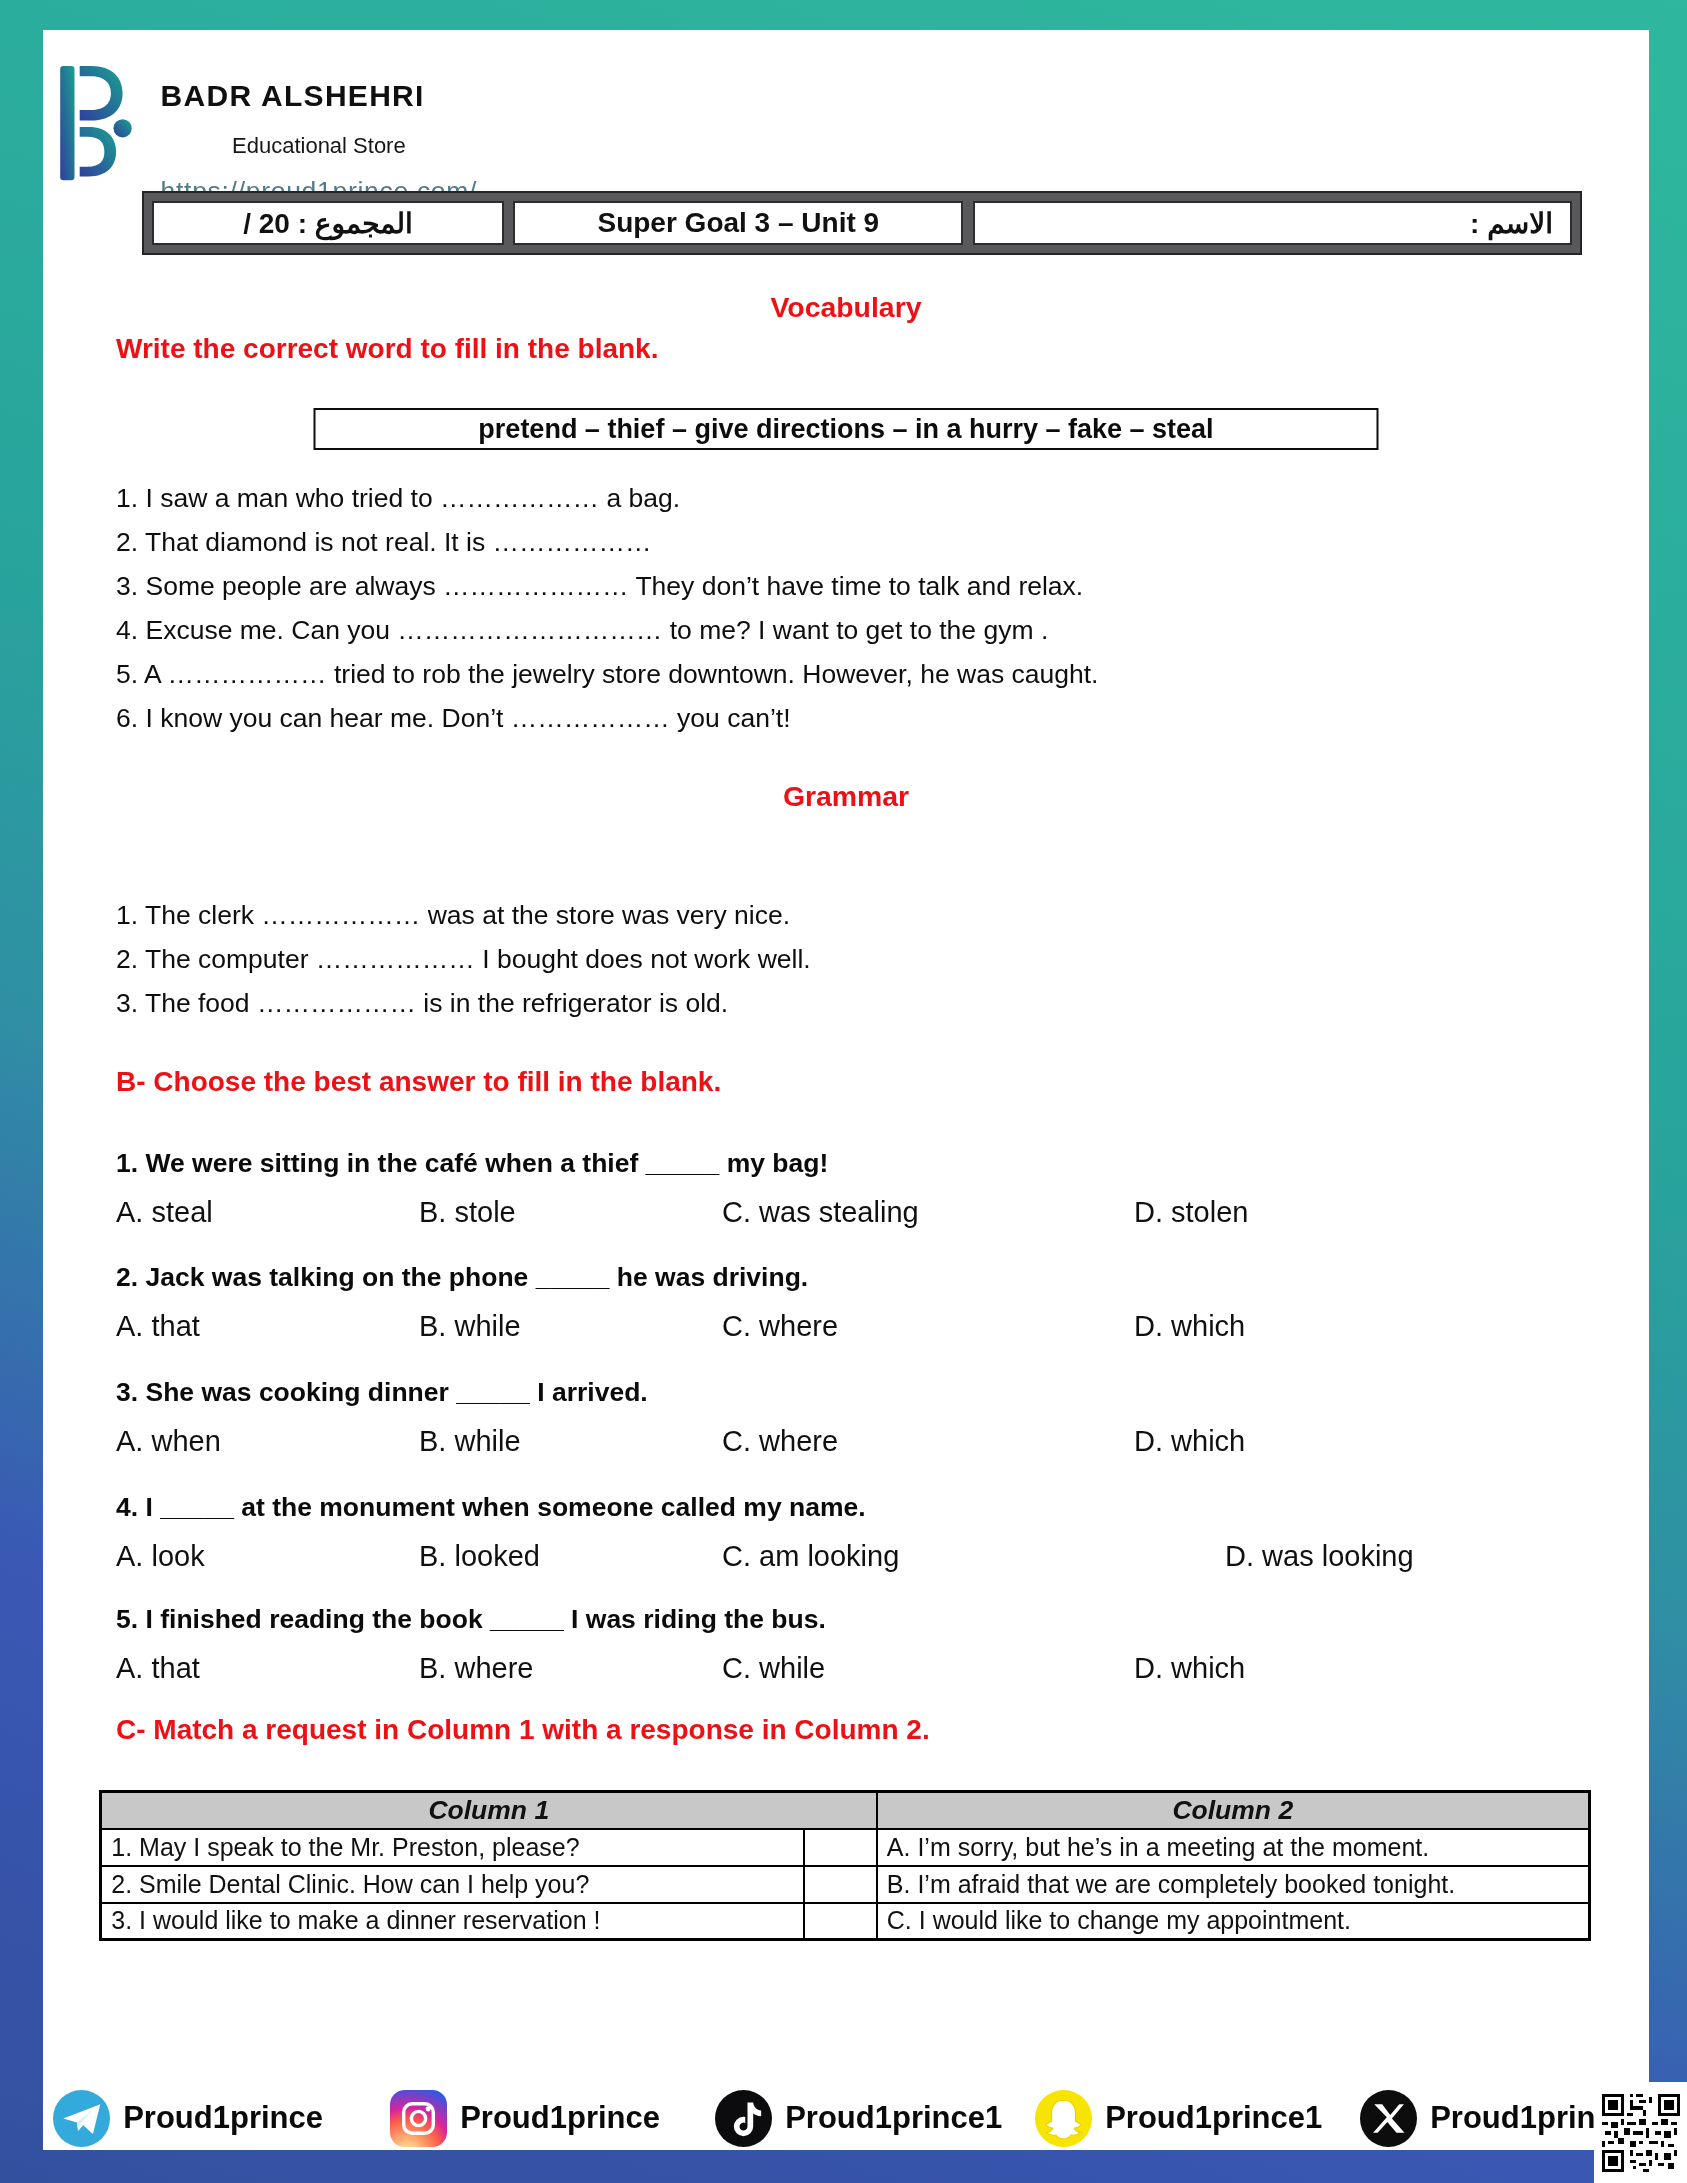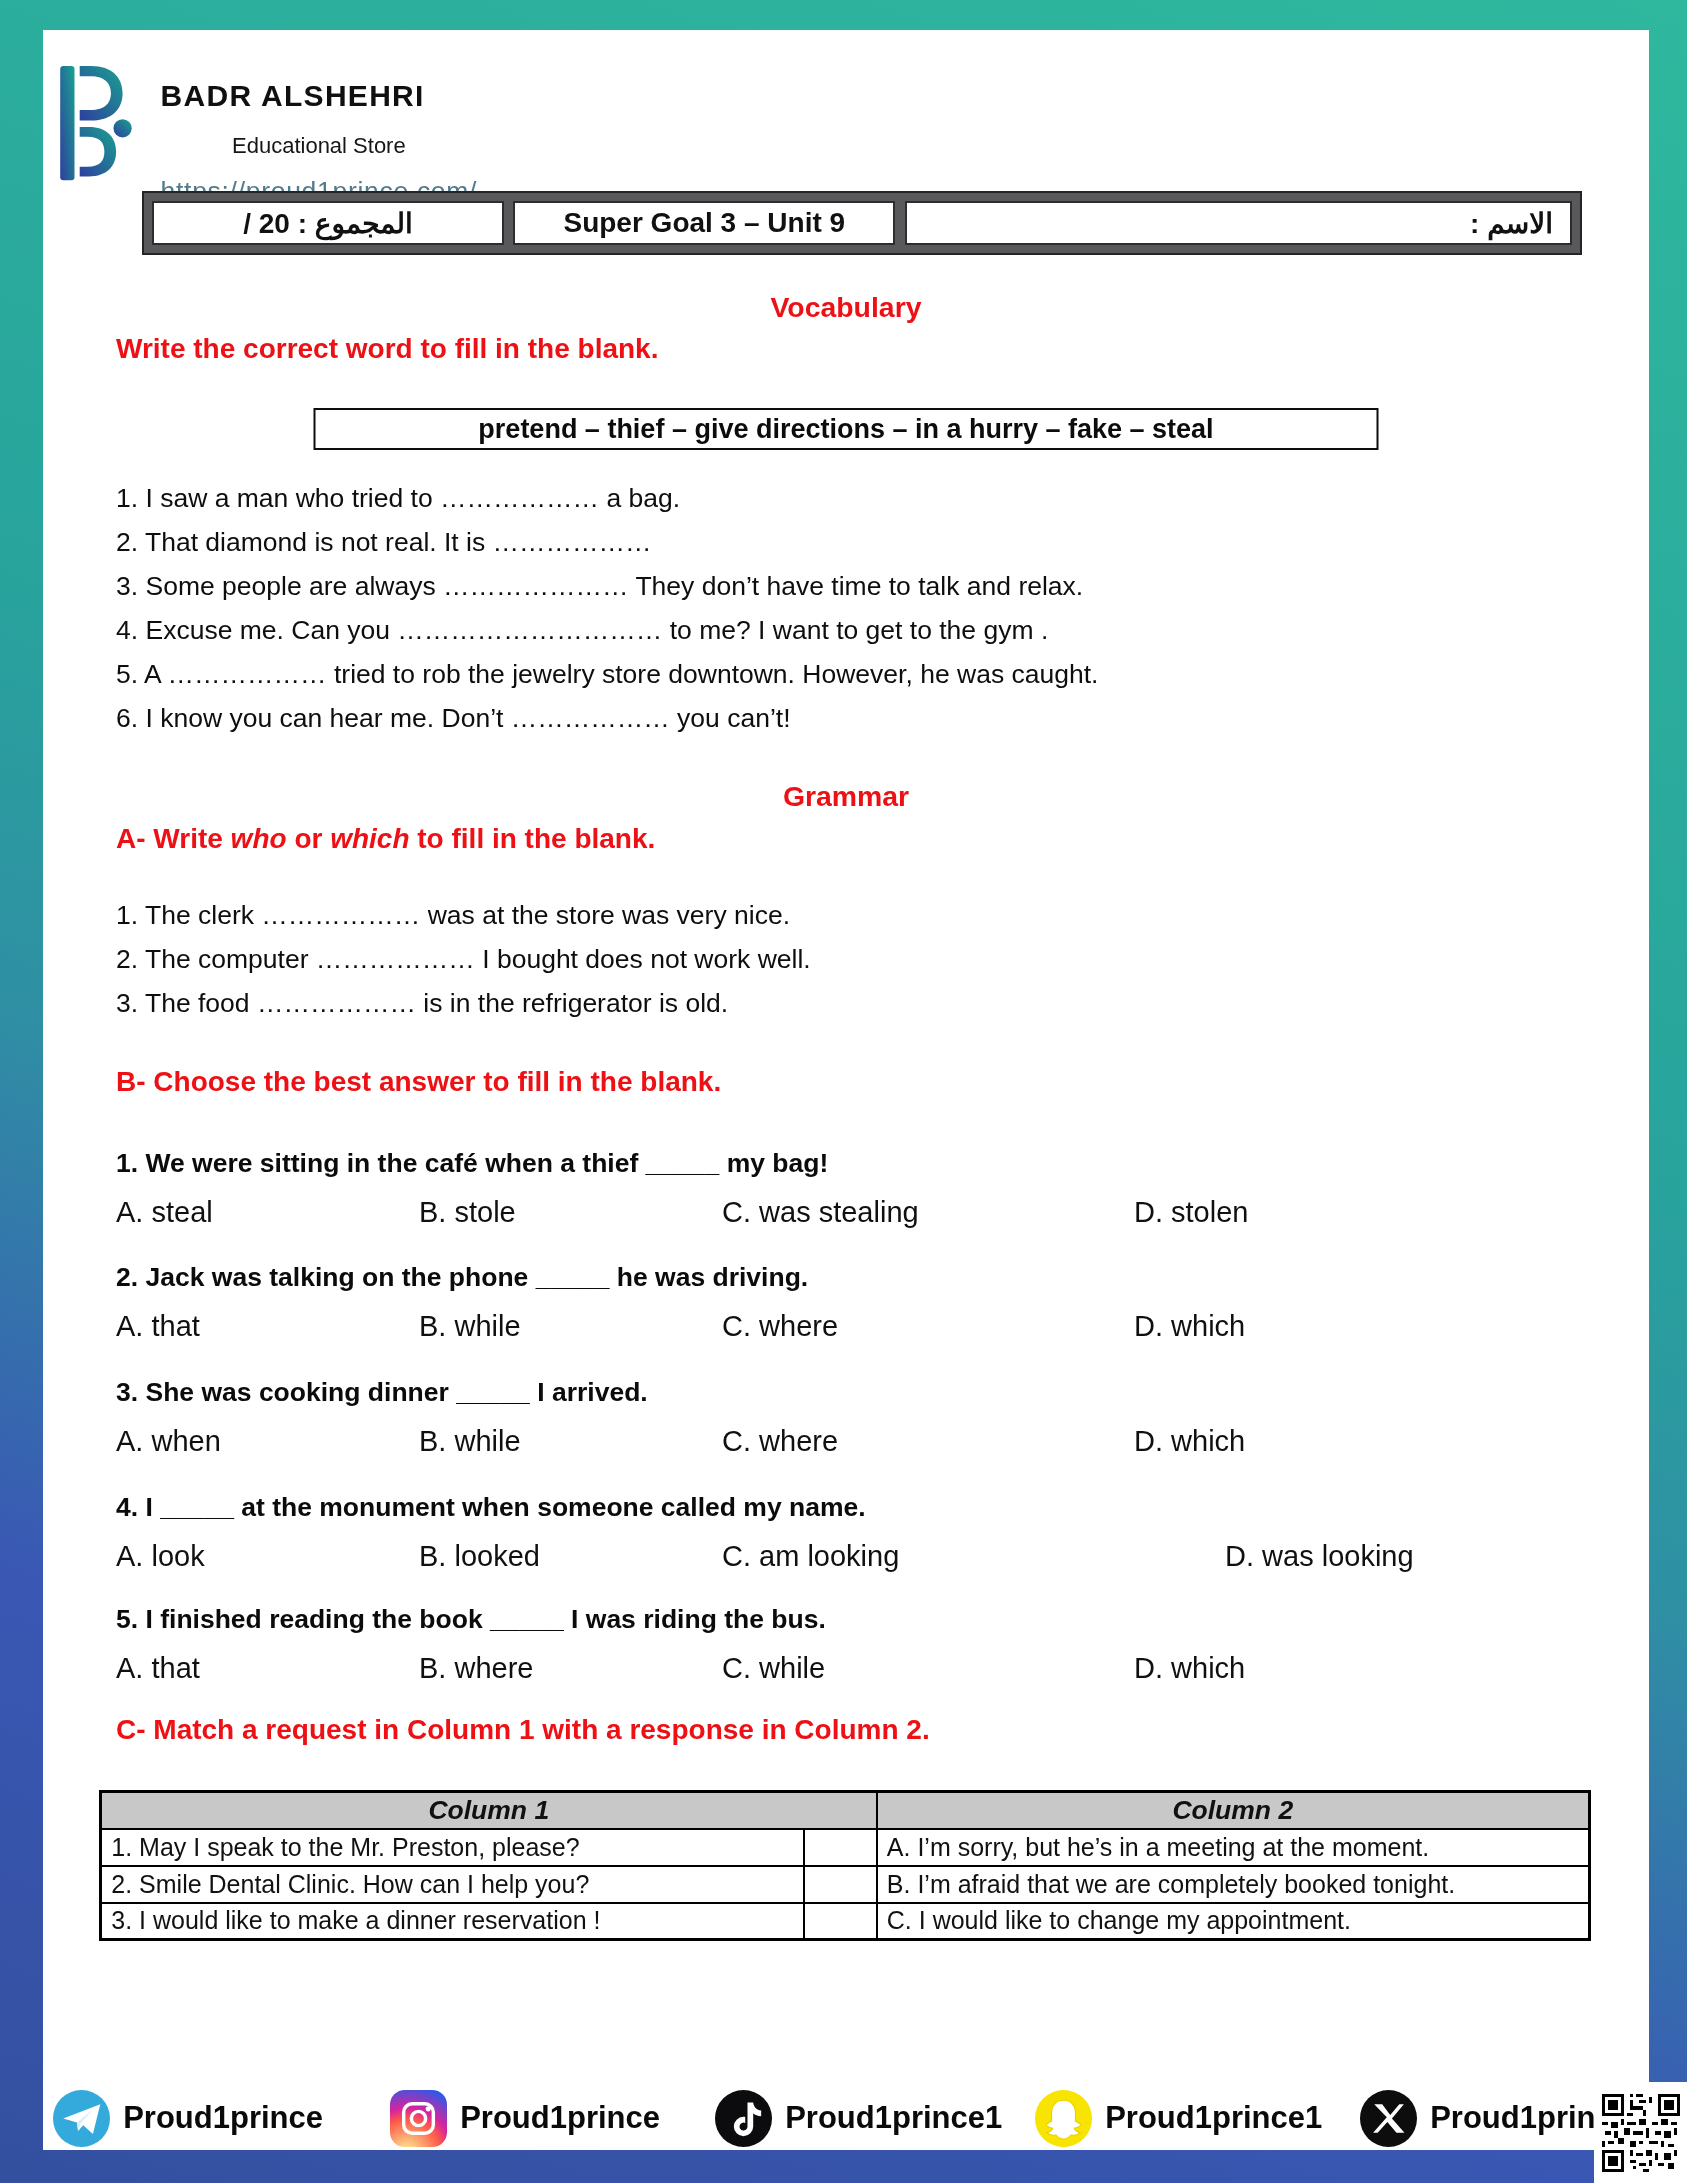--- a/index.html
+++ b/index.html
@@ -26,21 +26,21 @@
     position:absolute;left:99px;top:161px;width:1440px;height:64px;
     background:#59595b;border:2px solid #242424;box-sizing:border-box;
     display:flex;gap:9.3px;padding:8px;
   }
   .score-cell{
     background:#fff;border:2px solid #2d2d2d;box-sizing:border-box;
     display:flex;align-items:center;justify-content:center;
     font-weight:bold;font-size:28px;
   }
   .cell-score{width:352px;direction:rtl;}
-  .cell-title{width:382px;}
+  .cell-title{width:450px;}
   .cell-name{flex:1;direction:rtl;justify-content:flex-start;padding-right:17px;}
   
   .red{color:#ed1115;font-weight:bold;}
   .center-title{position:absolute;left:0;width:100%;text-align:center;font-size:28.4px;}
   .left-head{position:absolute;left:73px;font-size:28px;}
   .voc-title{top:261px;}
   .voc-instr{top:303px;}
   .word-box{
     position:absolute;left:50%;top:378px;transform:translateX(-50%);
     width:1065px;height:42px;border:2.6px solid #0d0d0d;box-sizing:border-box;
@@ -136,21 +136,20 @@
     <div class="voc-items">
       <div>1. I saw a man who tried to ……………… a bag.</div>
       <div>2. That diamond is not real. It is ………………</div>
       <div>3. Some people are always ………………… They don’t have time to talk and relax.</div>
       <div>4. Excuse me. Can you ………………………… to me? I want to get to the gym .</div>
       <div>5. A ……………… tried to rob the jewelry store downtown. However, he was caught.</div>
       <div>6. I know you can hear me. Don’t ……………… you can’t!</div>
     </div>
 
     <div class="center-title red gr-title">Grammar</div>
-    <div class="left-head red ga-instr"><span>A- Write </span><em>who</em><span> or </span><em>which</em><span> to fill in the blank.</span></div>
     <div class="ga-items">
       <div>1. The clerk ……………… was at the store was very nice.</div>
       <div>2. The computer ……………… I bought does not work well.</div>
       <div>3. The food ……………… is in the refrigerator is old.</div>
     </div>
 
     <div class="left-head red gb-instr">B- Choose the best answer to fill in the blank.</div>
 
     <div class="q q1">
       <div class="q-text">1. We were sitting in the café when a thief _____ my bag!</div>

